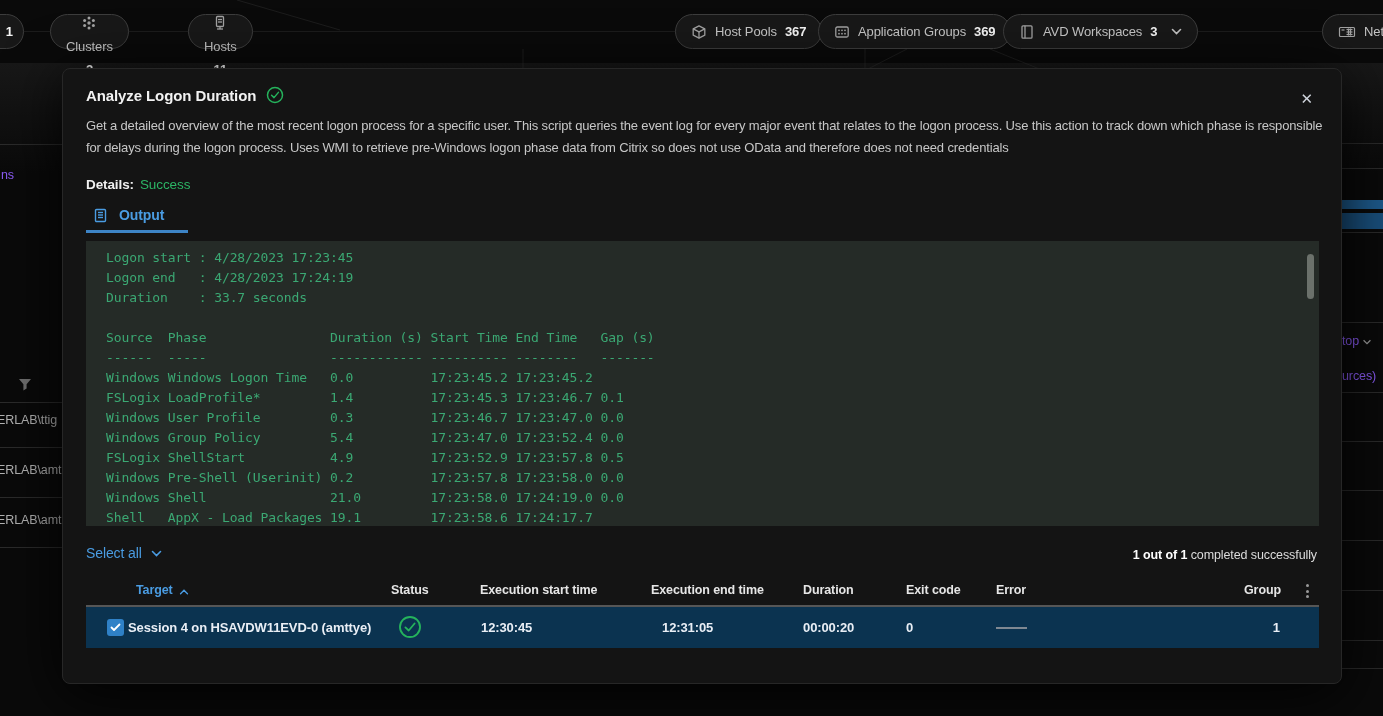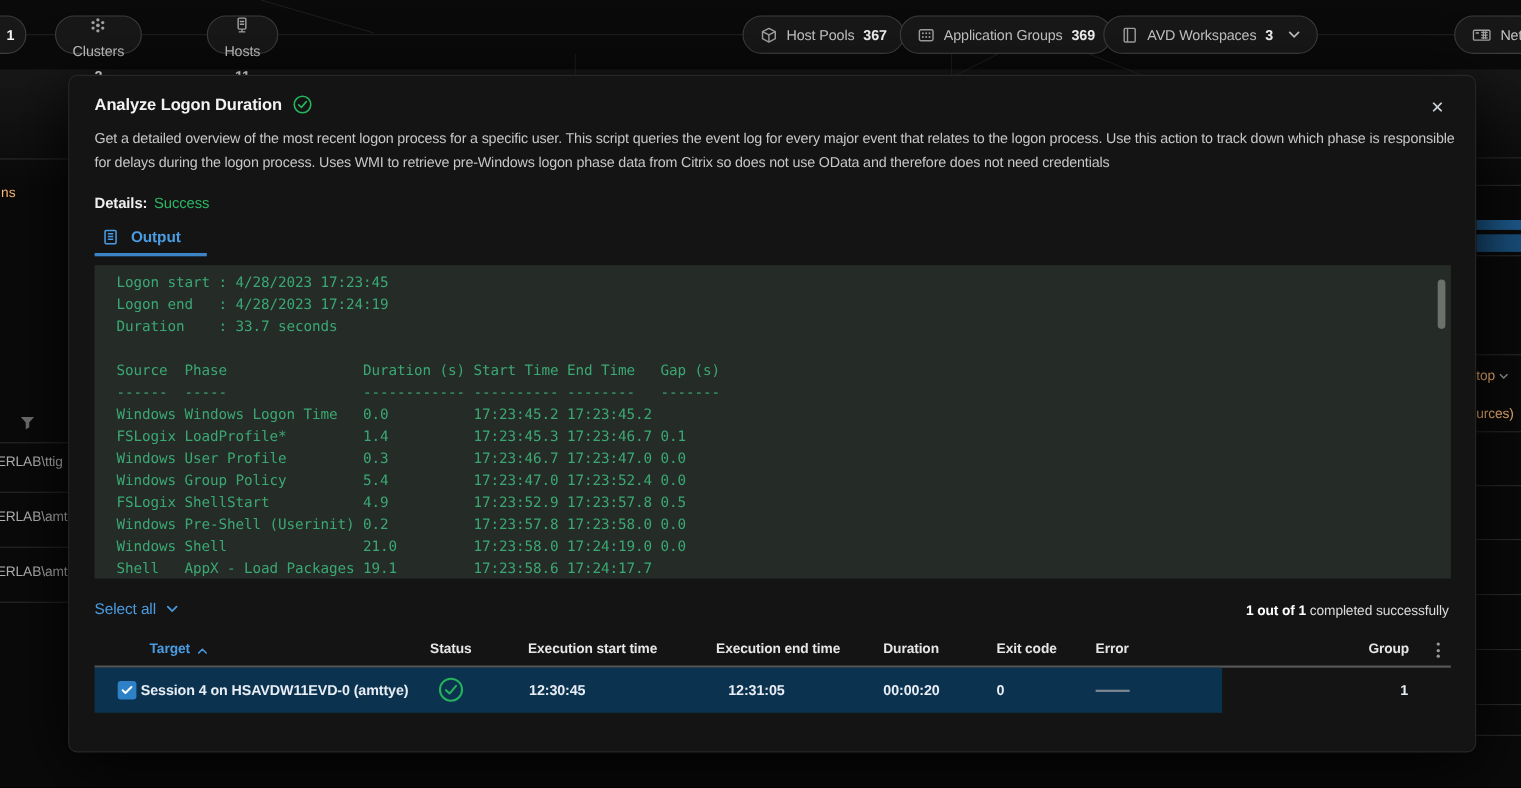--- a/index.html
+++ b/index.html
@@ -11,21 +11,21 @@
   .bg-lines{position:absolute;left:0;top:0;}
   .topbar{position:absolute;top:0;left:0;width:100%;height:63px;background:rgba(12,12,12,.35);}
   .pill{position:absolute;top:14px;height:35px;display:flex;align-items:center;gap:8px;
         padding:0 15px;background:#181818;border:1px solid #3d3d3d;border-radius:18px;
         white-space:nowrap;box-sizing:border-box;cursor:pointer;}
   .plabel{color:#c6c6c6;font-size:13px;}
   .pcount{color:#f5f5f5;font-size:13px;font-weight:bold;}
   .picon{display:flex;align-items:center;}
   .bgcol{position:absolute;top:63px;height:653px;overflow:hidden;}
   .hline{position:absolute;left:0;width:100%;height:1px;background:#2b2b2b;}
-  .bgtext{position:absolute;color:#fdba74;font-size:12.5px;white-space:nowrap;}
+  .bgtext{position:absolute;color:#8b5cf6;font-size:12.5px;white-space:nowrap;}
   .bgcell{position:absolute;color:#b4b4b4;font-size:12.5px;white-space:nowrap;}
   .bluebar{position:absolute;left:0;width:100%;}
   
   .modal{position:absolute;left:62px;top:68px;width:1280px;height:616px;background:#141414;
          border-radius:8px;border:1px solid #272727;box-sizing:border-box;z-index:10;
          box-shadow:0 12px 60px rgba(0,0,0,.9);}
   .m-titlerow{position:absolute;left:23px;top:17px;display:flex;align-items:center;gap:10px;}
   .m-title{color:#f2f2f2;font-size:15px;font-weight:bold;}
   .m-close{position:absolute;right:28px;top:22px;color:#cfd4dc;font-size:15px;cursor:pointer;line-height:1;}
   .m-desc{position:absolute;left:23px;top:46px;width:1238px;color:#c7c7c7;font-size:13px;
@@ -44,21 +44,21 @@
   .selectall{position:absolute;left:23px;top:476px;display:flex;align-items:center;gap:9px;
              color:#4a9ce2;font-size:14px;cursor:pointer;}
   .completion{position:absolute;right:24px;top:479px;font-size:12.5px;color:#dcdcdc;}
   .completion b{color:#ffffff;}
   .thead{position:absolute;left:0;top:514px;width:100%;height:22px;font-size:12.5px;font-weight:bold;color:#e6e6e6;}
   .th{position:absolute;white-space:nowrap;cursor:pointer;}
   .th.blue{color:#4a9ce2;display:flex;align-items:center;gap:6px;}
   .kebab{position:absolute;left:1243px;top:1px;display:flex;flex-direction:column;gap:2.5px;cursor:pointer;}
   .kebab i{width:3px;height:3px;border-radius:50%;background:#9a9a9a;}
   .tdivider{position:absolute;left:23px;top:536px;width:1233px;height:2px;background:#565656;}
-  .trow{position:absolute;left:23px;top:538px;width:1025px;height:41px;background:#0b3350;cursor:pointer;}
+  .trow{position:absolute;left:23px;top:538px;width:1233px;height:41px;background:#0b3350;cursor:pointer;}
   .td{position:absolute;line-height:41px;font-size:13px;font-weight:bold;color:#e9eef5;white-space:nowrap;}
   .cb{position:absolute;left:21px;top:12px;width:17px;height:17px;background:#2f81c7;border-radius:3px;
       display:flex;align-items:center;justify-content:center;cursor:pointer;}
   .statusic{position:absolute;left:312px;top:8px;}
   .errdash{position:absolute;left:910px;top:20px;width:31px;height:2px;background:#7f8892;}
   .grp{left:1094px;width:100px;text-align:right;}
 </style>
 </head>
 <body>
 

